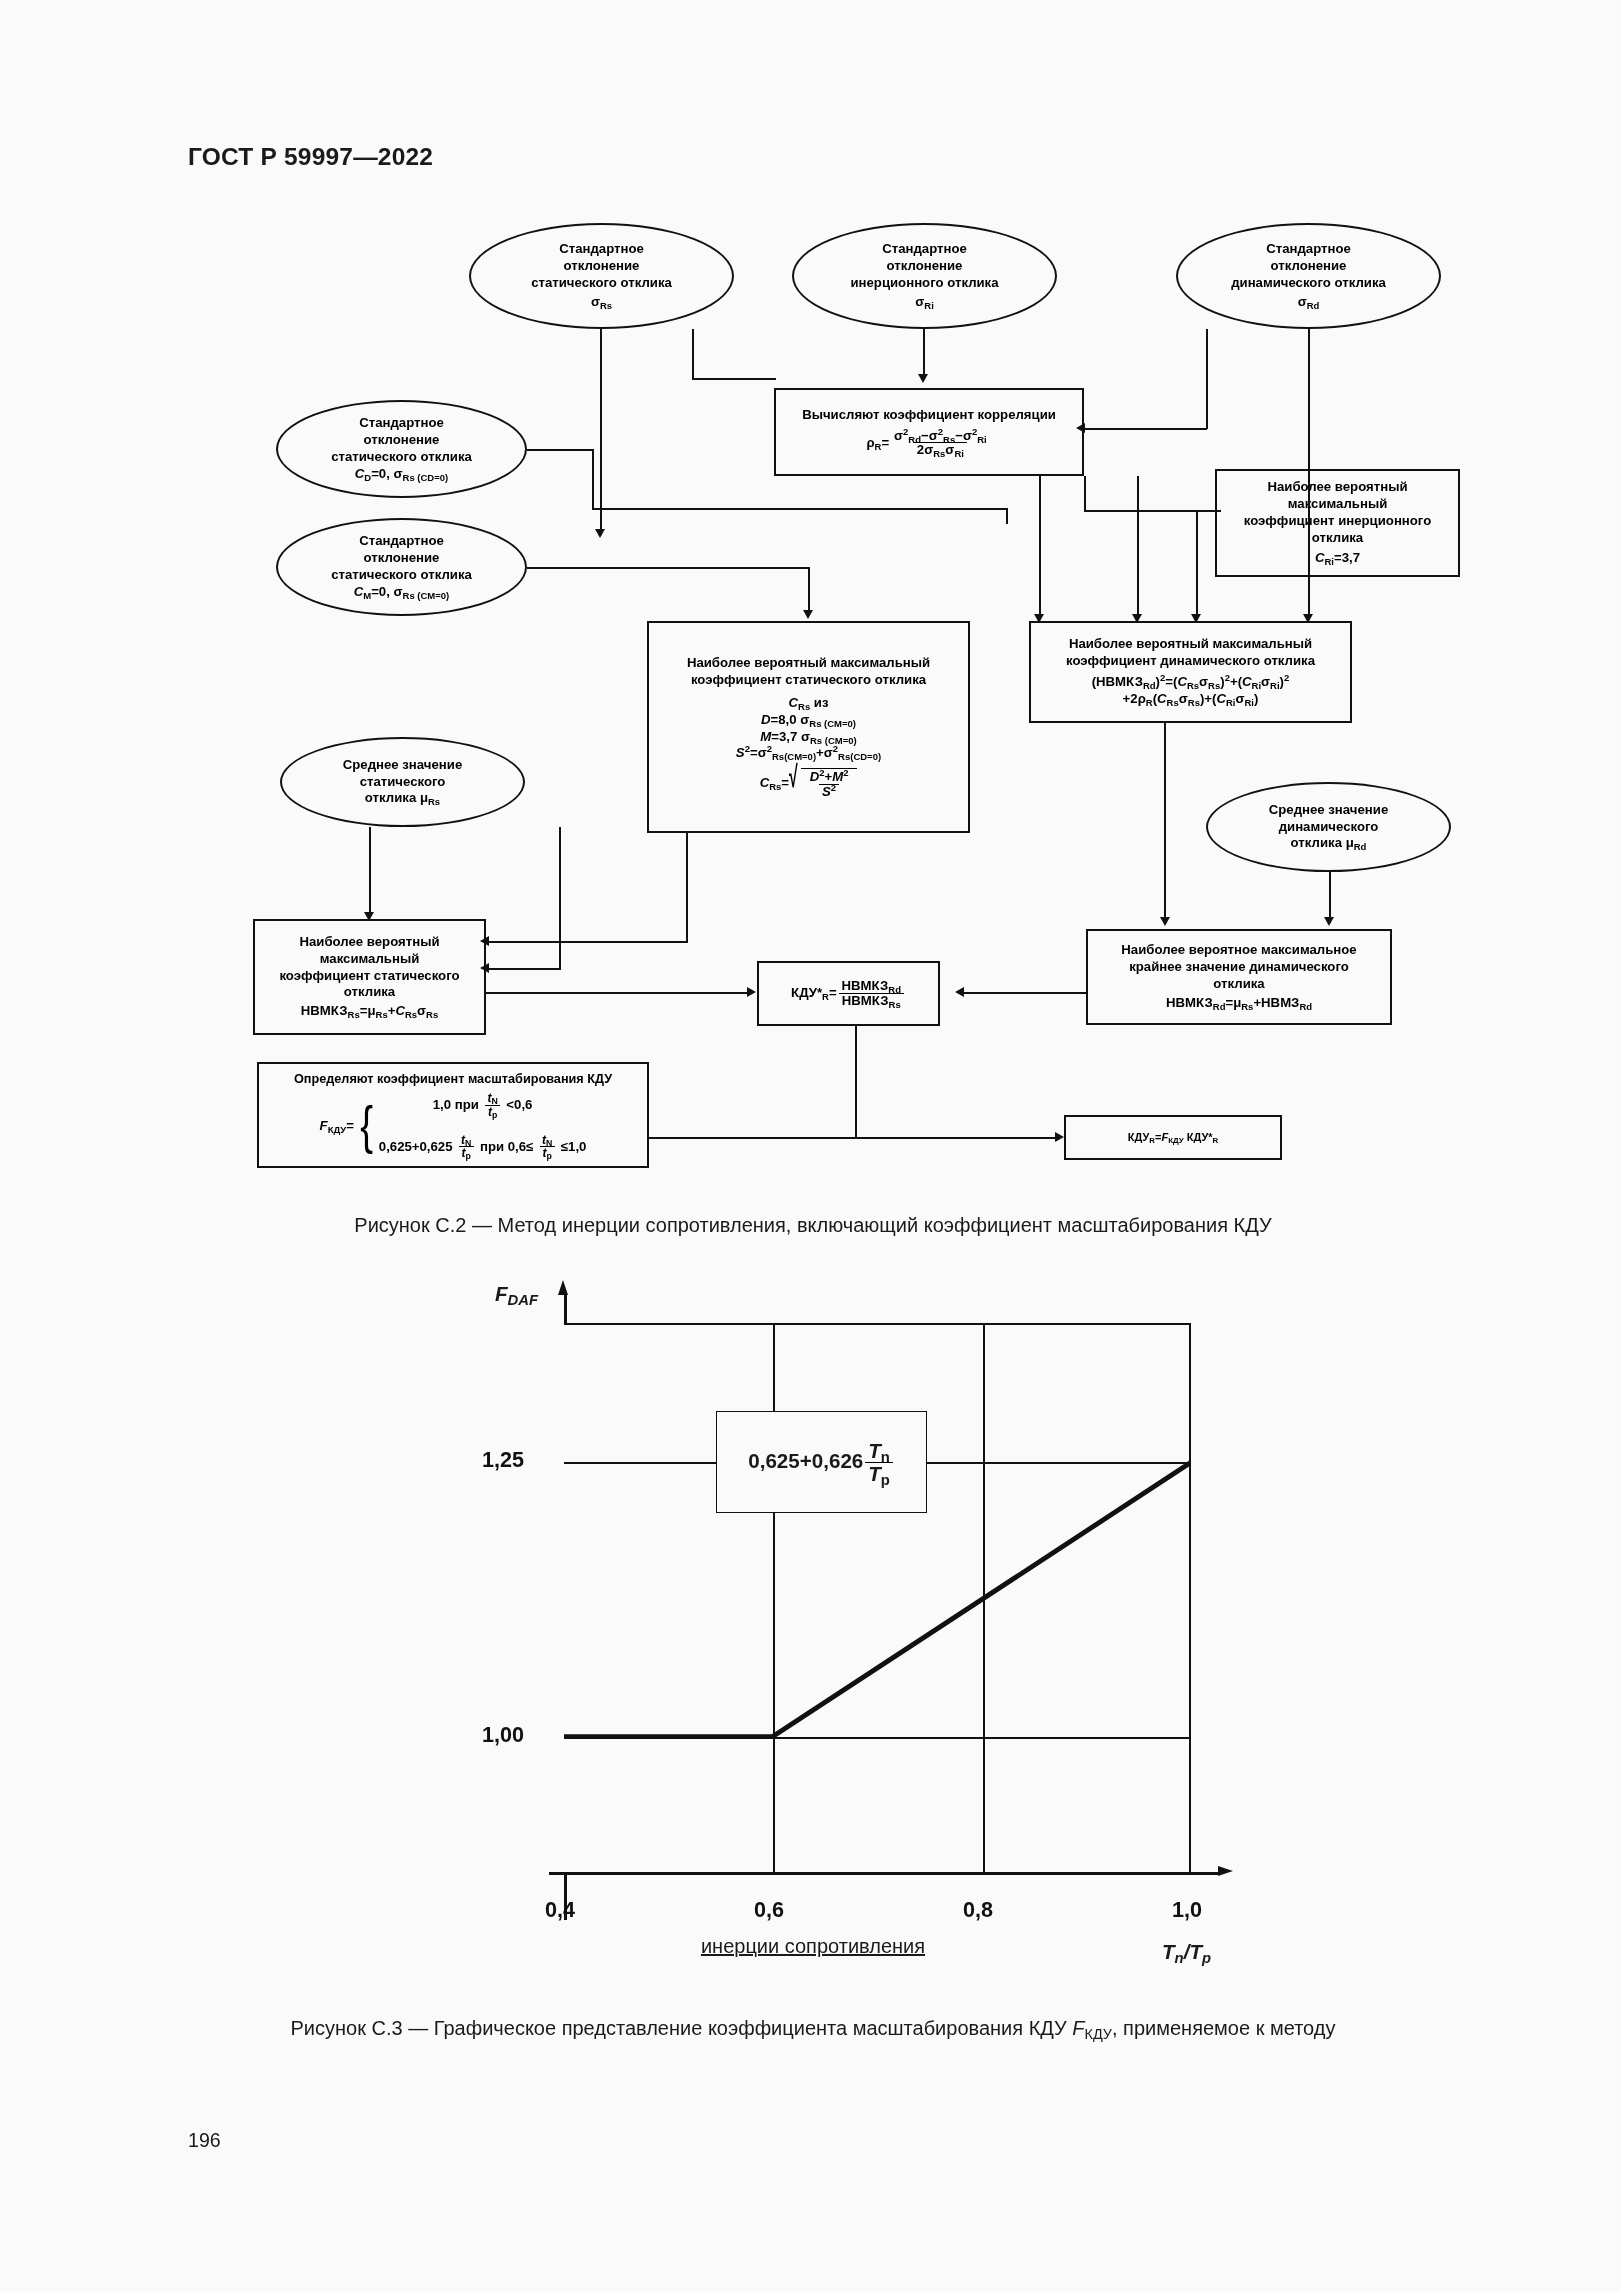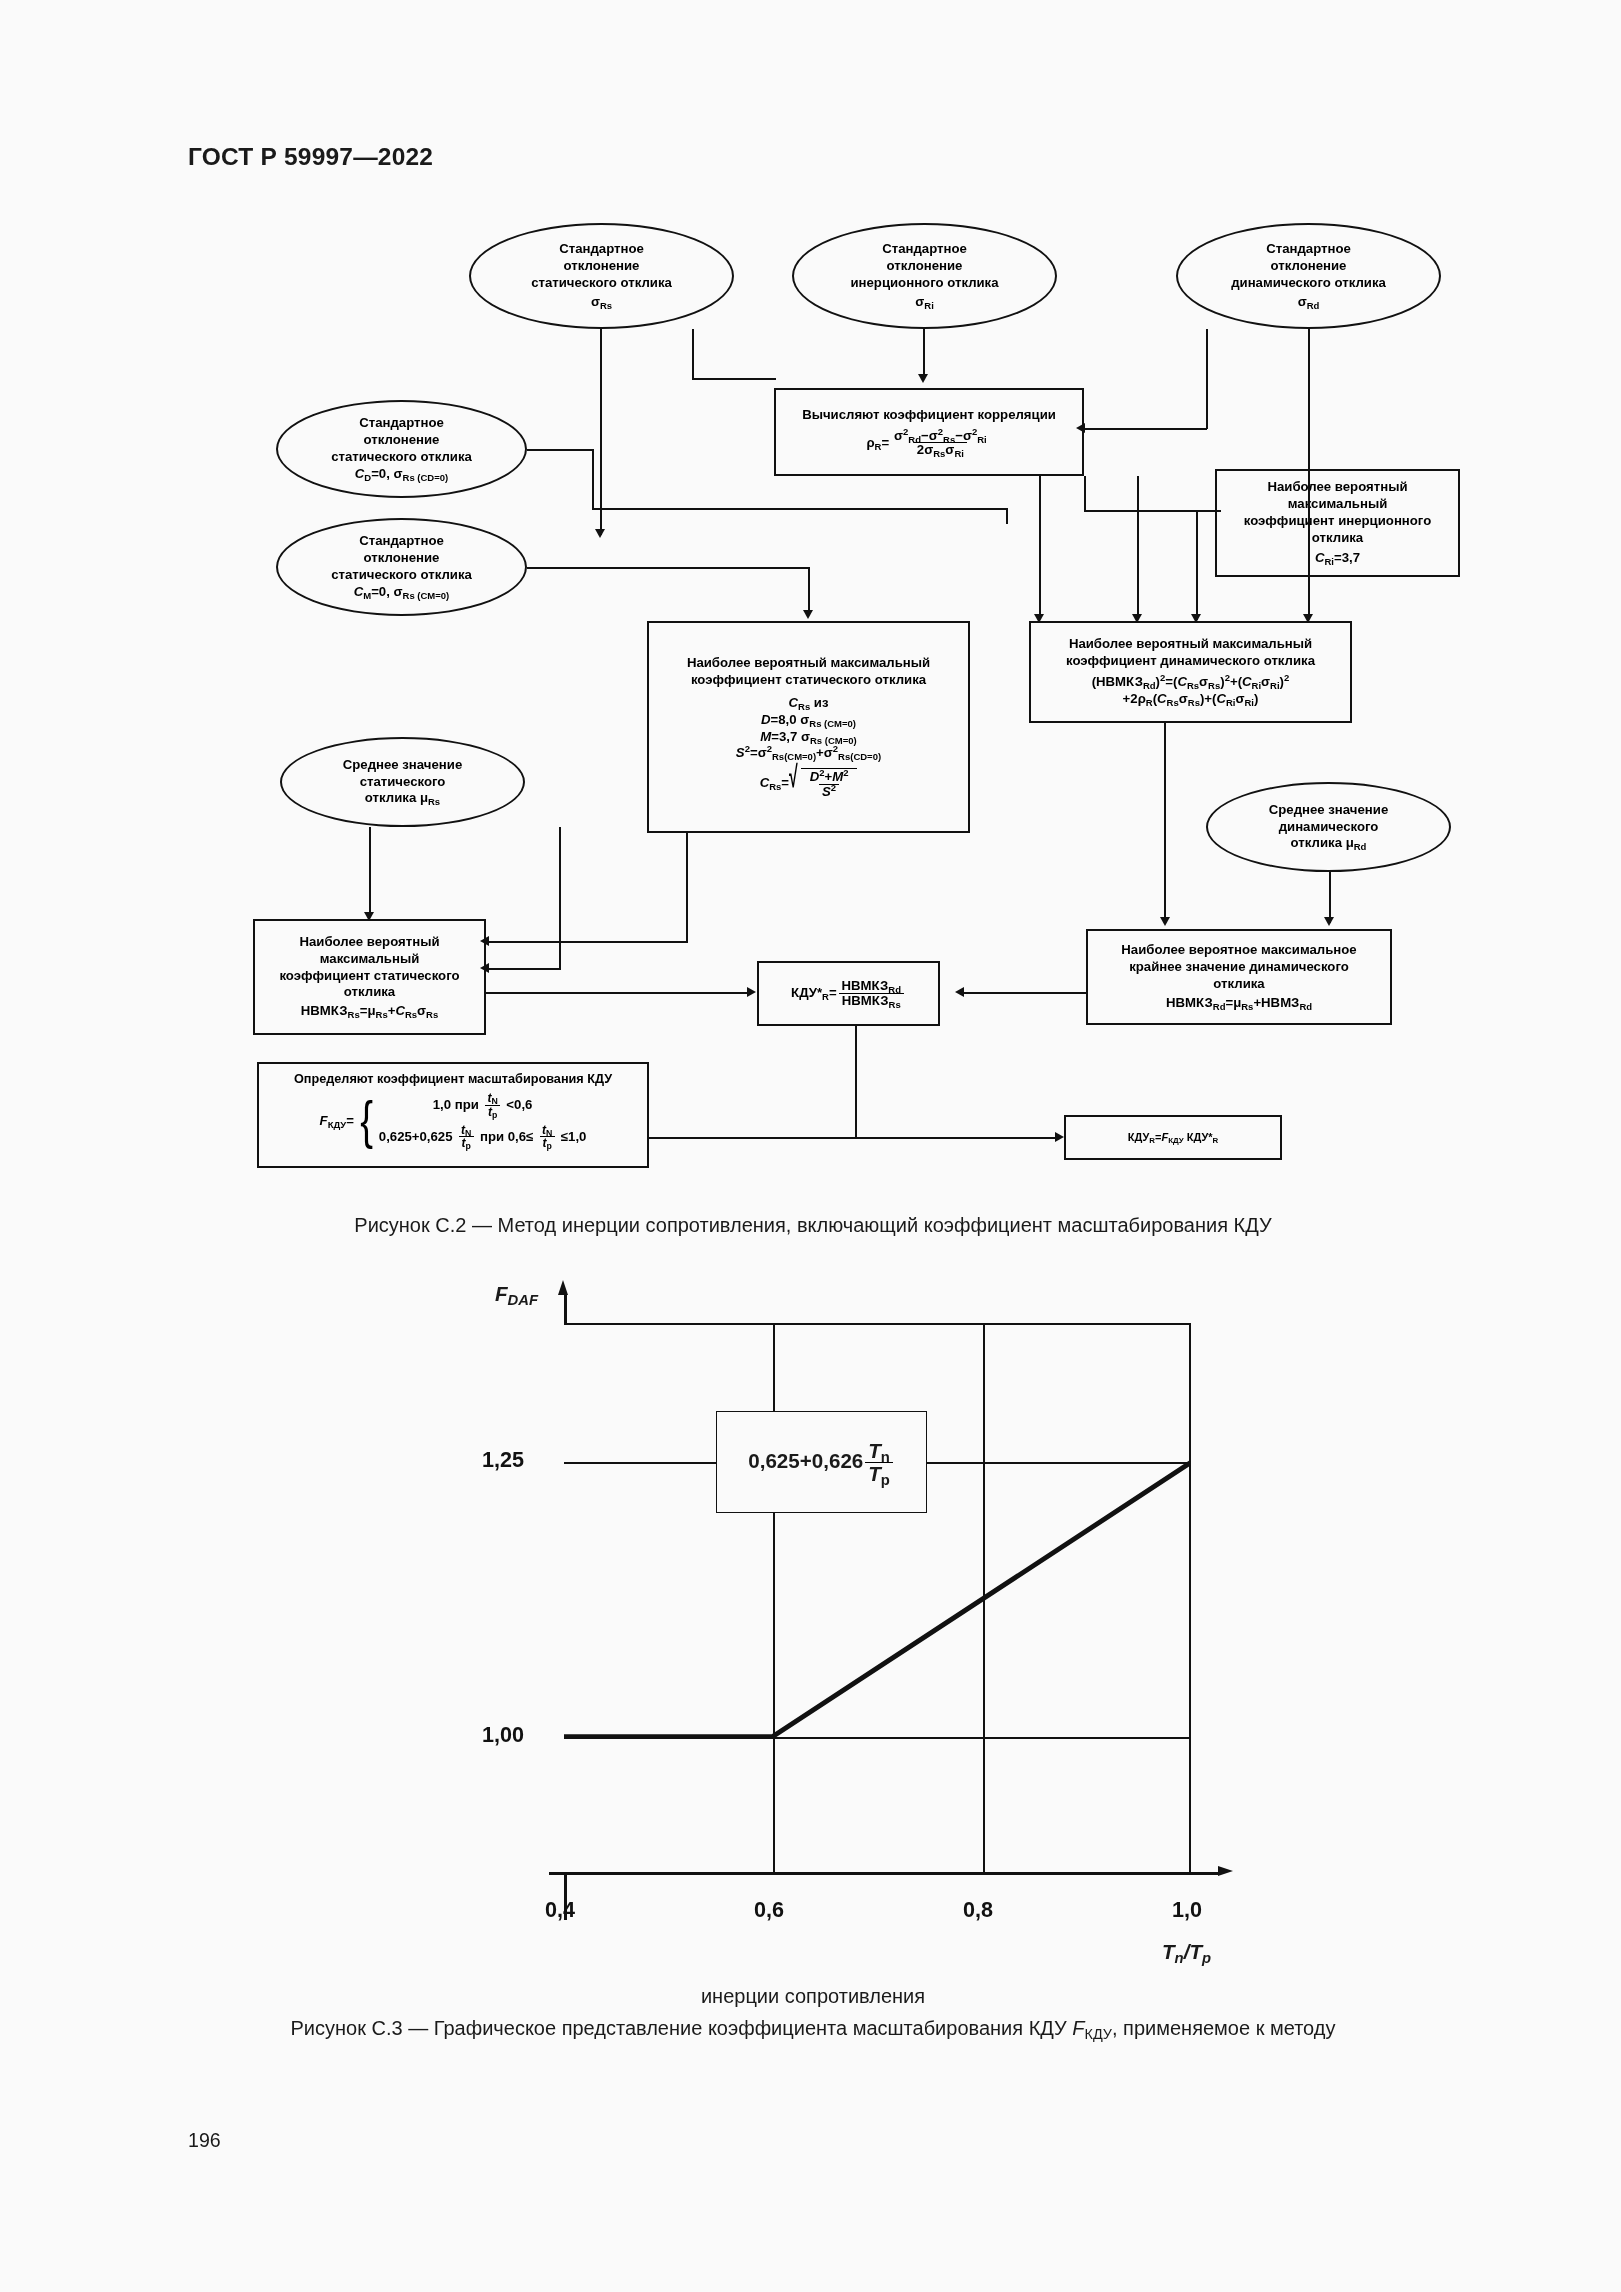--- a/index.html
+++ b/index.html
@@ -274,21 +274,21 @@
           <span class="den">НВМКЗ<sub>Rs</sub></span>
         </span>
     </div>
   </div>
 
   <div class="node rect" style="left:257px; top:1062px; width:392px; height:106px; justify-content:flex-start; padding-top:6.9px;">
     <div style="font-size:12.7px;">Определяют коэффициент масштабирования КДУ</div>
     <div class="piece" style="margin-top:4.9px;">
       <span><span class="it">F</span><sub>КДУ</sub>=</span>
       <span class="brace">{</span>
-      <span style="display:flex; flex-direction:column; gap:5px;">
+      <span style="display:flex; flex-direction:column; gap:15px;">
         <span>1,0 при <span class="frac small">
               <span class="num"><span class="it">t</span><sub>N</sub></span>
               <span class="den"><span class="it">t</span><sub>p</sub></span>
             </span> &lt;0,6</span>
         <span>0,625+0,625 <span class="frac small">
               <span class="num"><span class="it">t</span><sub>N</sub></span>
               <span class="den"><span class="it">t</span><sub>p</sub></span>
             </span> при 0,6≤ <span class="frac small">
               <span class="num"><span class="it">t</span><sub>N</sub></span>
               <span class="den"><span class="it">t</span><sub>p</sub></span>
@@ -407,18 +407,18 @@
       <span class="it">F</span><sub>DAF</sub>
     </div>
     <div class="axis-title" style="left:1162px; top:676px;">
       <span class="it">T</span><sub>n</sub>/<span class="it">T</span><sub>p</sub>
     </div>
   </div>
 
   <div class="caption" style="left:176px; top:2014px; width:1274px;">
     <span>Рисунок С.3 — Графическое представление коэффициента масштабирования КДУ </span><span class="it">F</span><sub>КДУ</sub><span>, применяемое к методу</span>
   </div>
-  <div class="caption" style="left:176px; top:1982px; width:1274px;">инерции сопротивления</div>
+  <div class="caption" style="left:176px; top:1932px; width:1274px;text-decoration:underline;">инерции сопротивления</div>
 
   <div class="page-num">196</div>
 
 </div>
 
 
 </body></html>

